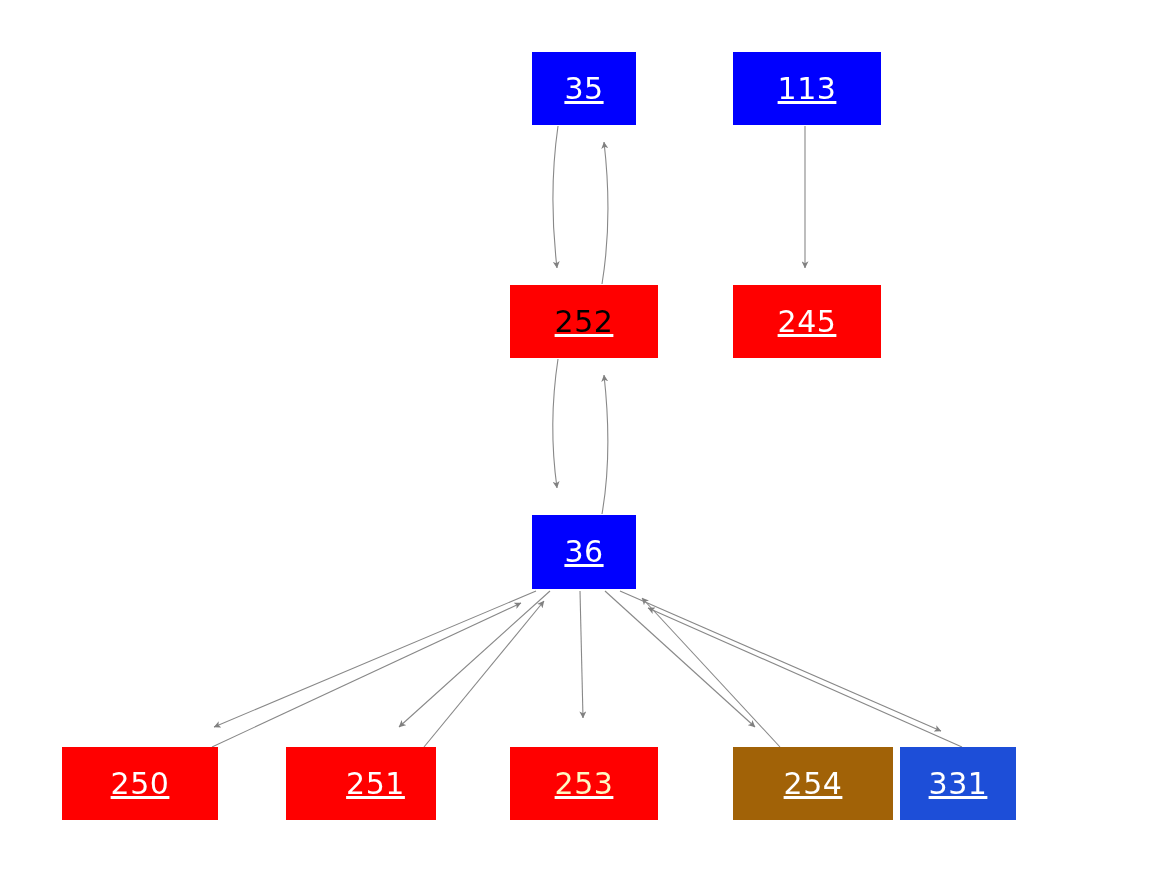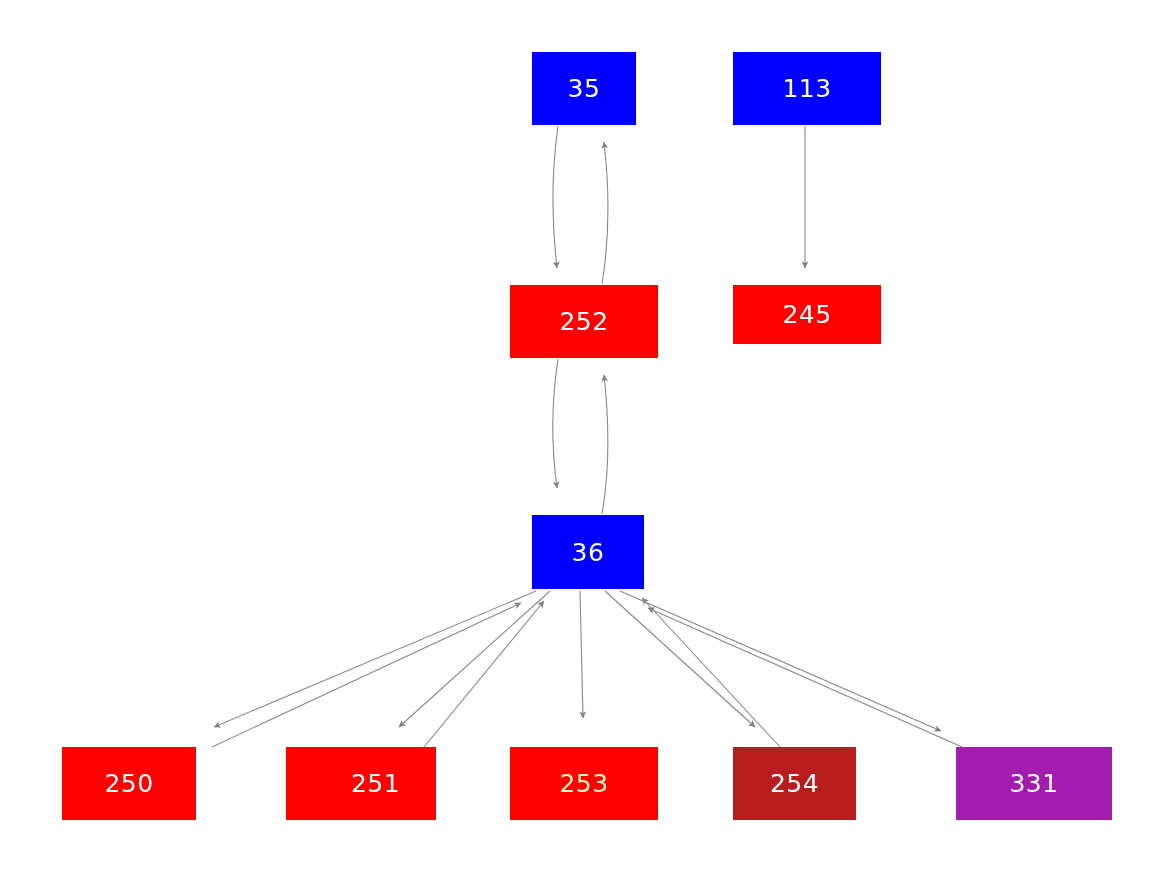--- a/index.html
+++ b/index.html
@@ -25,25 +25,26 @@
     width: 1167px;
     height: 875px;
   }
   .node {
     position: absolute;
     box-sizing: border-box;
     display: flex;
     align-items: center;
     justify-content: center;
     color: #ffffff;
-    font-size: 25px;
+    font-size: 30px;
     font-family: "DejaVu Sans", sans-serif;
     letter-spacing: 0.5px;
     line-height: 1;
     user-select: none;
+    text-decoration: underline;
   }
   .node-label {
     pointer-events: none;
   }
 </style>
 </head>
 <body>
 
 <div id="graph-canvas" style="width: 1167px; height: 875px; background: rgb(255, 255, 255);">
 
@@ -70,38 +71,38 @@
     </svg>
 
   <div id="node-layer">
       <div class="node" style="left: 532px; top: 52px; width: 104px; height: 73px; background: rgb(0, 0, 255);">
         <span class="node-label" style="color: rgb(255, 255, 255);">35</span>
       </div>
       <div class="node" style="left: 733px; top: 52px; width: 148px; height: 73px; background: rgb(0, 0, 255);">
         <span class="node-label" style="color: rgb(255, 255, 255);">113</span>
       </div>
       <div class="node" style="left: 510px; top: 285px; width: 148px; height: 73px; background: rgb(255, 0, 0);">
-        <span class="node-label" style="color: #ffffff;">252</span>
+        <span class="node-label" style="color: #000000;">252</span>
       </div>
-      <div class="node" style="left: 733px; top: 285px; width: 148px; height: 59px; background: rgb(255, 0, 0);">
+      <div class="node" style="left: 733px; top: 285px; width: 148px; height: 73px; background: rgb(255, 0, 0);">
         <span class="node-label" style="color: rgb(255, 255, 255);">245</span>
       </div>
-      <div class="node" style="left: 532px; top: 515px; width: 112px; height: 74px; background: rgb(0, 0, 255);">
+      <div class="node" style="left: 532px; top: 515px; width: 104px; height: 74px; background: rgb(0, 0, 255);">
         <span class="node-label" style="color: rgb(255, 255, 255);">36</span>
       </div>
-      <div class="node" style="left: 62px; top: 747px; width: 134px; height: 73px; background: rgb(255, 0, 0);">
+      <div class="node" style="left: 62px; top: 747px; width: 156px; height: 73px; background: rgb(255, 0, 0);">
         <span class="node-label" style="color: rgb(255, 255, 255);">250</span>
       </div>
       <div class="node" style="left: 286px; top: 747px; width: 150px; height: 73px; background: rgb(255, 0, 0);">
         <span class="node-label" style="color: rgb(255, 255, 255); margin-left: 29px;">251</span>
       </div>
       <div class="node" style="left: 510px; top: 747px; width: 148px; height: 73px; background: rgb(255, 0, 0);">
         <span class="node-label" style="color: #fef9c3;">253</span>
       </div>
-      <div class="node" style="left: 733px; top: 747px; width: 123px; height: 73px; background: #b91c1c;">
+      <div class="node" style="left: 733px; top: 747px; width: 160px; height: 73px; background: #a16207;">
         <span class="node-label" style="color: rgb(255, 255, 255);">254</span>
       </div>
-      <div class="node" style="left: 956px; top: 747px; width: 156px; height: 73px; background: #a21caf;">
+      <div class="node" style="left: 900px; top: 747px; width: 116px; height: 73px; background: #1d4ed8;">
         <span class="node-label" style="color: rgb(255, 255, 255);">331</span>
       </div>
     </div>
 
 </div>
 
 </body></html>

